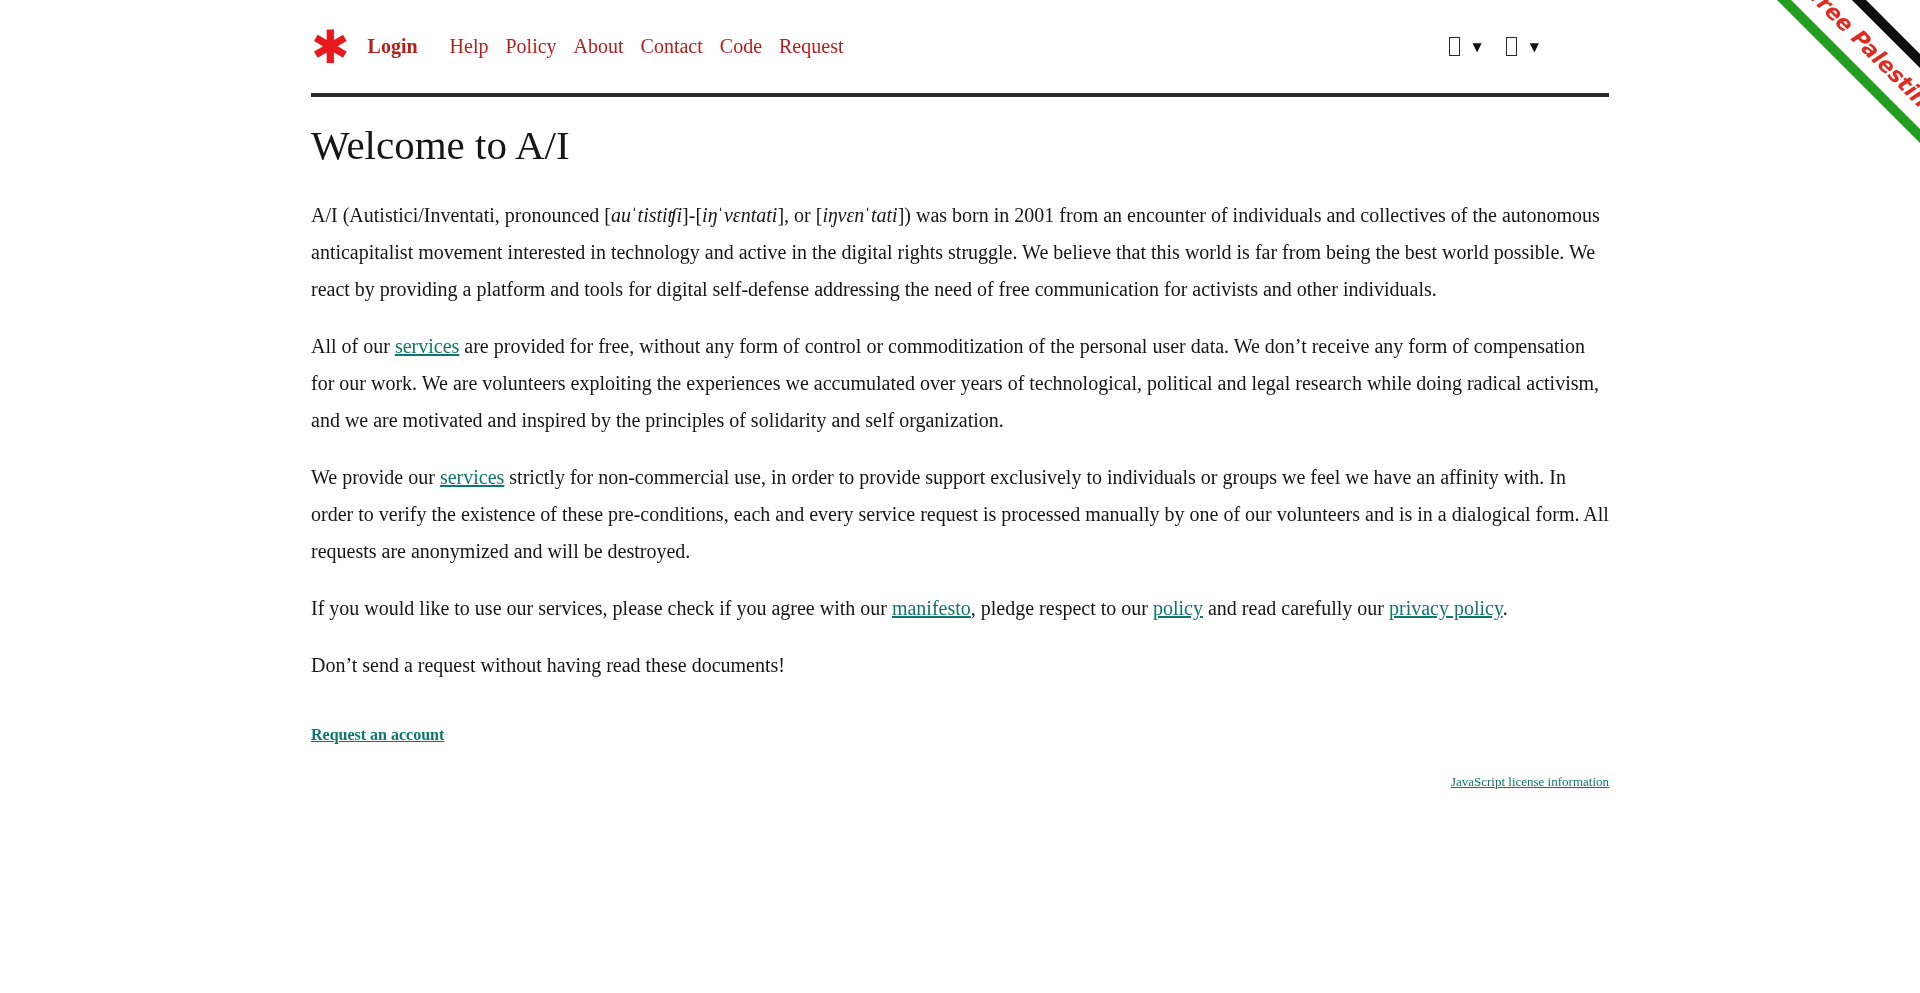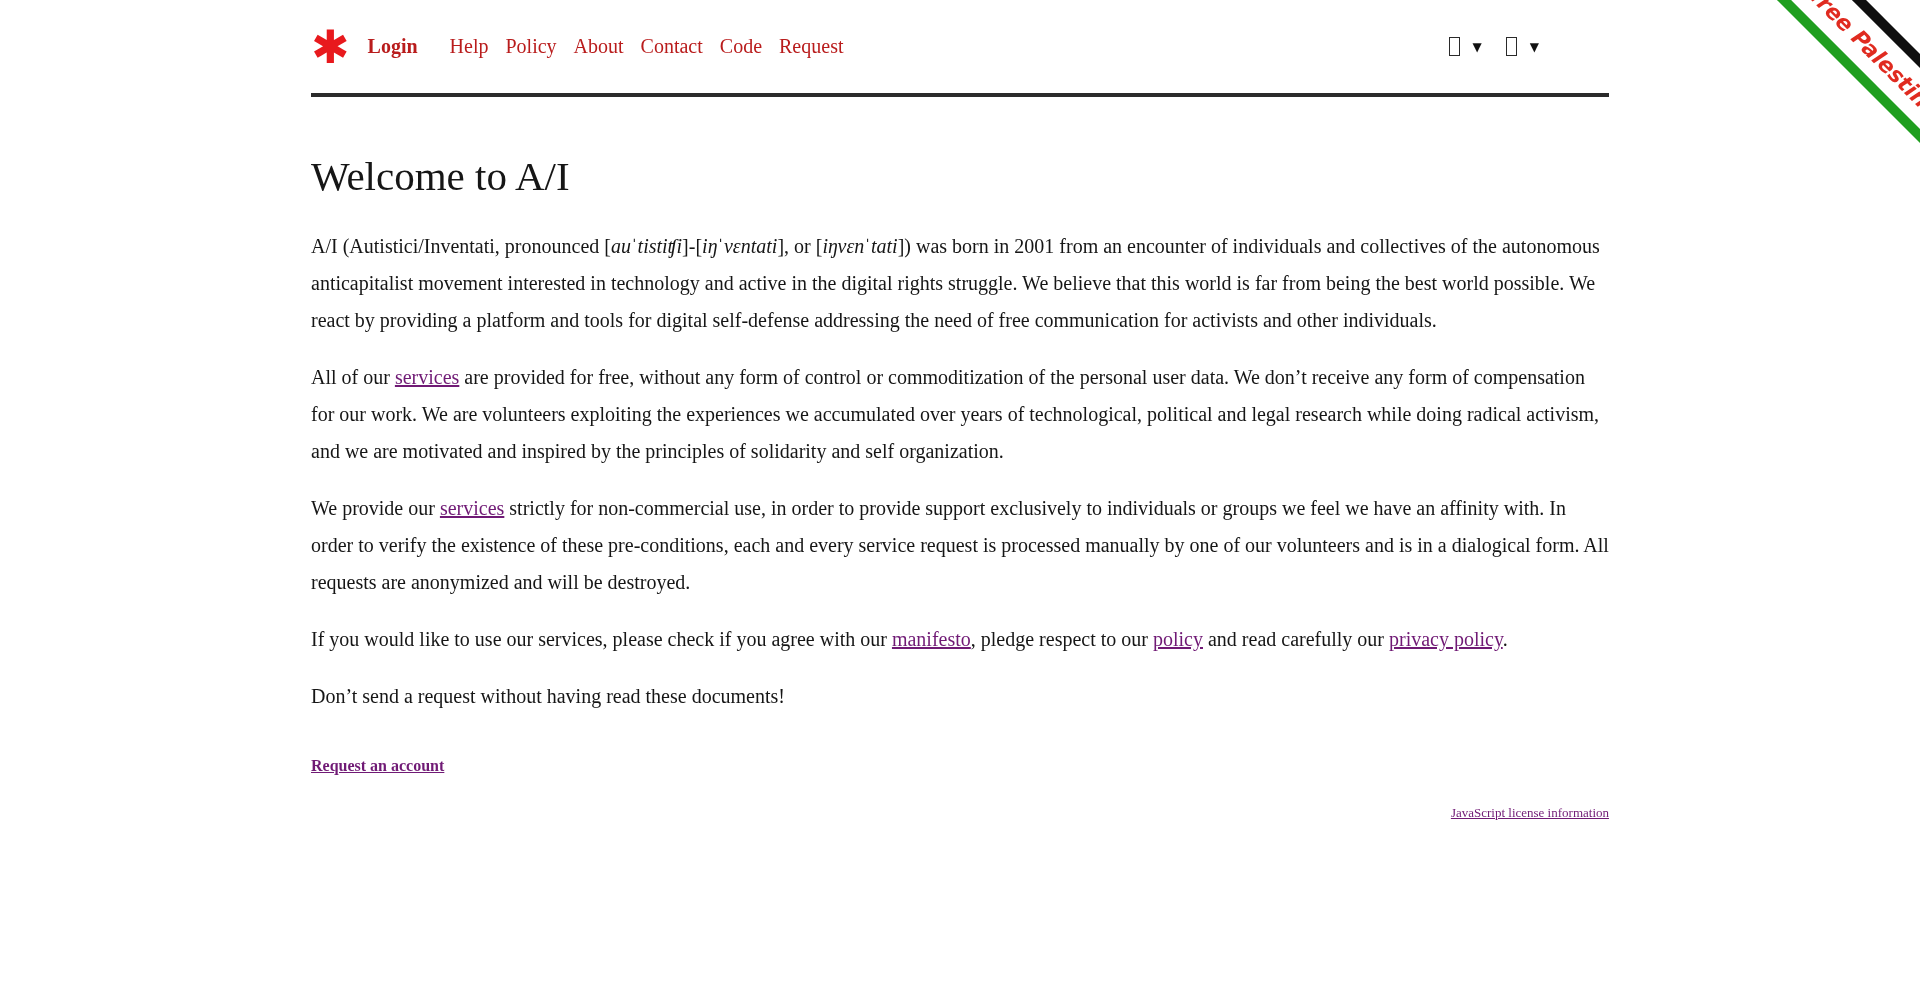--- a/index.html
+++ b/index.html
@@ -83,30 +83,30 @@
     text-decoration: none;
     display: block;
     z-index: 10;
   }
 
   
   main { padding-top: 0; }
   h1 {
     font-size: 41px;
     font-weight: normal;
-    margin-top: 55px;
+    margin-top: 24px;
     margin-bottom: 28px;
   }
   p, .para {
     font-size: 20px;
     line-height: 37px;
     margin: 20px 0;
   }
   a.inline-link, .request-link, .jslicense {
-    color: #701a75;
+    color: #0f766e;
     text-decoration: underline;
   }
   .request-link {
     display: inline-block;
     font-size: 16px;
     font-weight: bold;
     margin-top: 22px;
   }
   .footer-row {
     margin-top: 28px;

